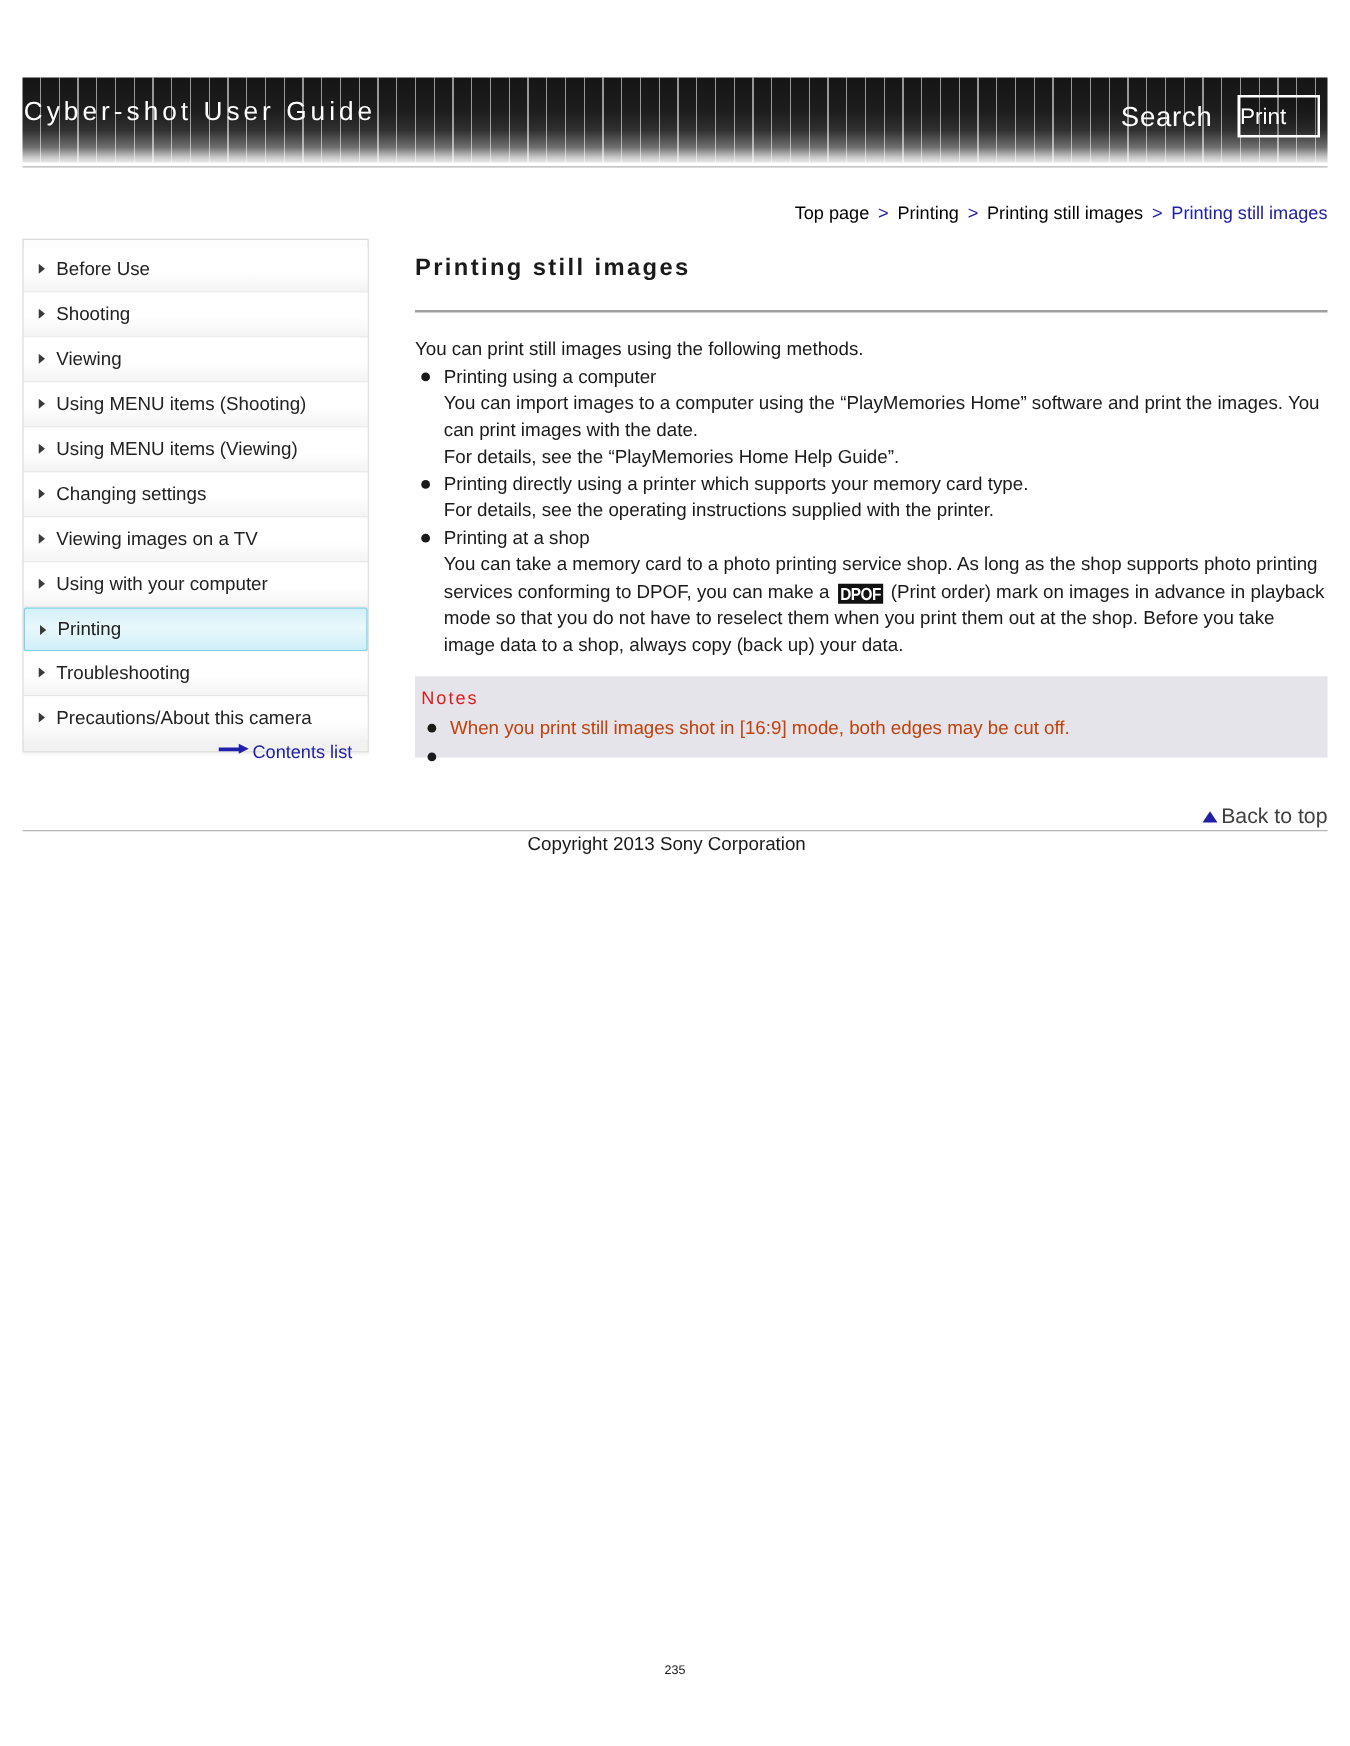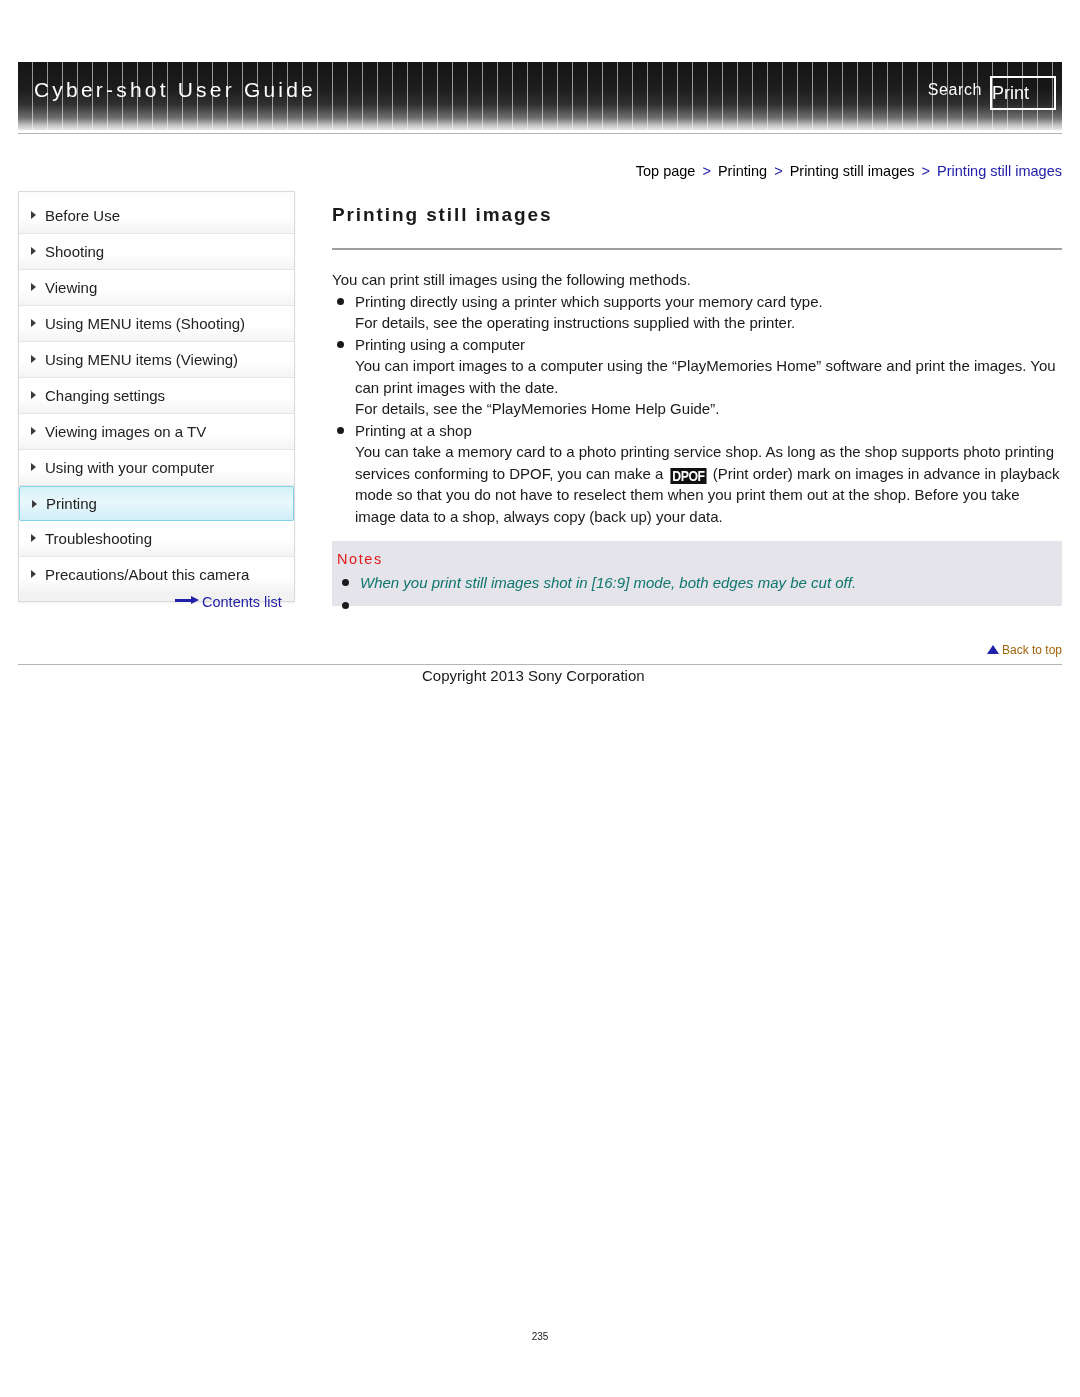--- a/index.html
+++ b/index.html
@@ -41,33 +41,33 @@
   #header-underline {
     position: absolute;
     left: 18px;
     top: 133px;
     width: 1044px;
     height: 1px;
     background: #b5b5b5;
   }
   #header-title {
     position: absolute;
-    left: 16px;
+    left: 1px;
     top: 16px;
     color: #ffffff;
     font-size: 21px;
     letter-spacing: 3.2px;
     white-space: nowrap;
   }
   #search-link {
     position: absolute;
-    right: 80px;
+    right: 92px;
     top: 19px;
     color: #ffffff;
-    font-size: 16px;
+    font-size: 22px;
     letter-spacing: 0.6px;
     cursor: pointer;
   }
   #print-button {
     position: absolute;
     right: 6px;
     top: 14px;
     width: 62px;
     height: 30px;
     border: 2px solid #ffffff;
@@ -250,40 +250,39 @@
   ul.notes-list {
     list-style: none;
     margin: 0;
     padding: 0;
   }
   ul.notes-list > li {
     position: relative;
     padding-left: 28px;
     font-size: 15px;
     line-height: 23px;
-    color: #0f766e;
-    font-style: italic;
+    color: #c2410c;
   }
   ul.notes-list > li .dot {
     position: absolute;
     left: 10px;
     top: 8px;
     width: 7px;
     height: 7px;
     border-radius: 50%;
     background: #1a1a1a;
   }
 
   
   #back-to-top {
     position: absolute;
     right: 18px;
     top: 643px;
-    font-size: 12px;
-    color: #a16207;
+    font-size: 17px;
+    color: #404040;
     cursor: pointer;
     white-space: nowrap;
   }
   #back-to-top .tri-up {
     display: inline-block;
     width: 0; height: 0;
     border-bottom: 9px solid #2020a8;
     border-left: 6px solid transparent;
     border-right: 6px solid transparent;
     margin-right: 3px;
@@ -389,28 +388,28 @@
 
 <main id="main">
   <h1 id="page-title">Printing still images</h1>
   <div id="title-rule"></div>
 
   <p class="para">You can print still images using the following methods.</p>
 
   <ul class="methods">
     <li>
       <span class="dot"></span>
-      <span>Printing directly using a printer which supports your memory card type.</span>
-      <span class="sub">For details, see the operating instructions supplied with the printer.</span>
+      <span>Printing using a computer</span>
+      <span class="sub">You can import images to a computer using the “PlayMemories Home” software and print the images. You can print images with the date.</span>
+      <span class="sub">For details, see the “PlayMemories Home Help Guide”.</span>
     </li>
     <li>
       <span class="dot"></span>
-      <span>Printing using a computer</span>
-      <span class="sub">You can import images to a computer using the “PlayMemories Home” software and print the images. You can print images with the date.</span>
-      <span class="sub">For details, see the “PlayMemories Home Help Guide”.</span>
+      <span>Printing directly using a printer which supports your memory card type.</span>
+      <span class="sub">For details, see the operating instructions supplied with the printer.</span>
     </li>
     <li>
       <span class="dot"></span>
       <span>Printing at a shop</span>
       <span class="sub"><span>You can take a memory card to a photo printing service shop. As long as the shop supports photo printing services conforming to DPOF, you can make a </span><span class="dpof">DPOF</span><span> (Print order) mark on images in advance in playback mode so that you do not have to reselect them when you print them out at the shop. Before you take image data to a shop, always copy (back up) your data.</span></span>
     </li>
   </ul>
 
   <section id="notes">
     <div id="notes-title">Notes</div>

